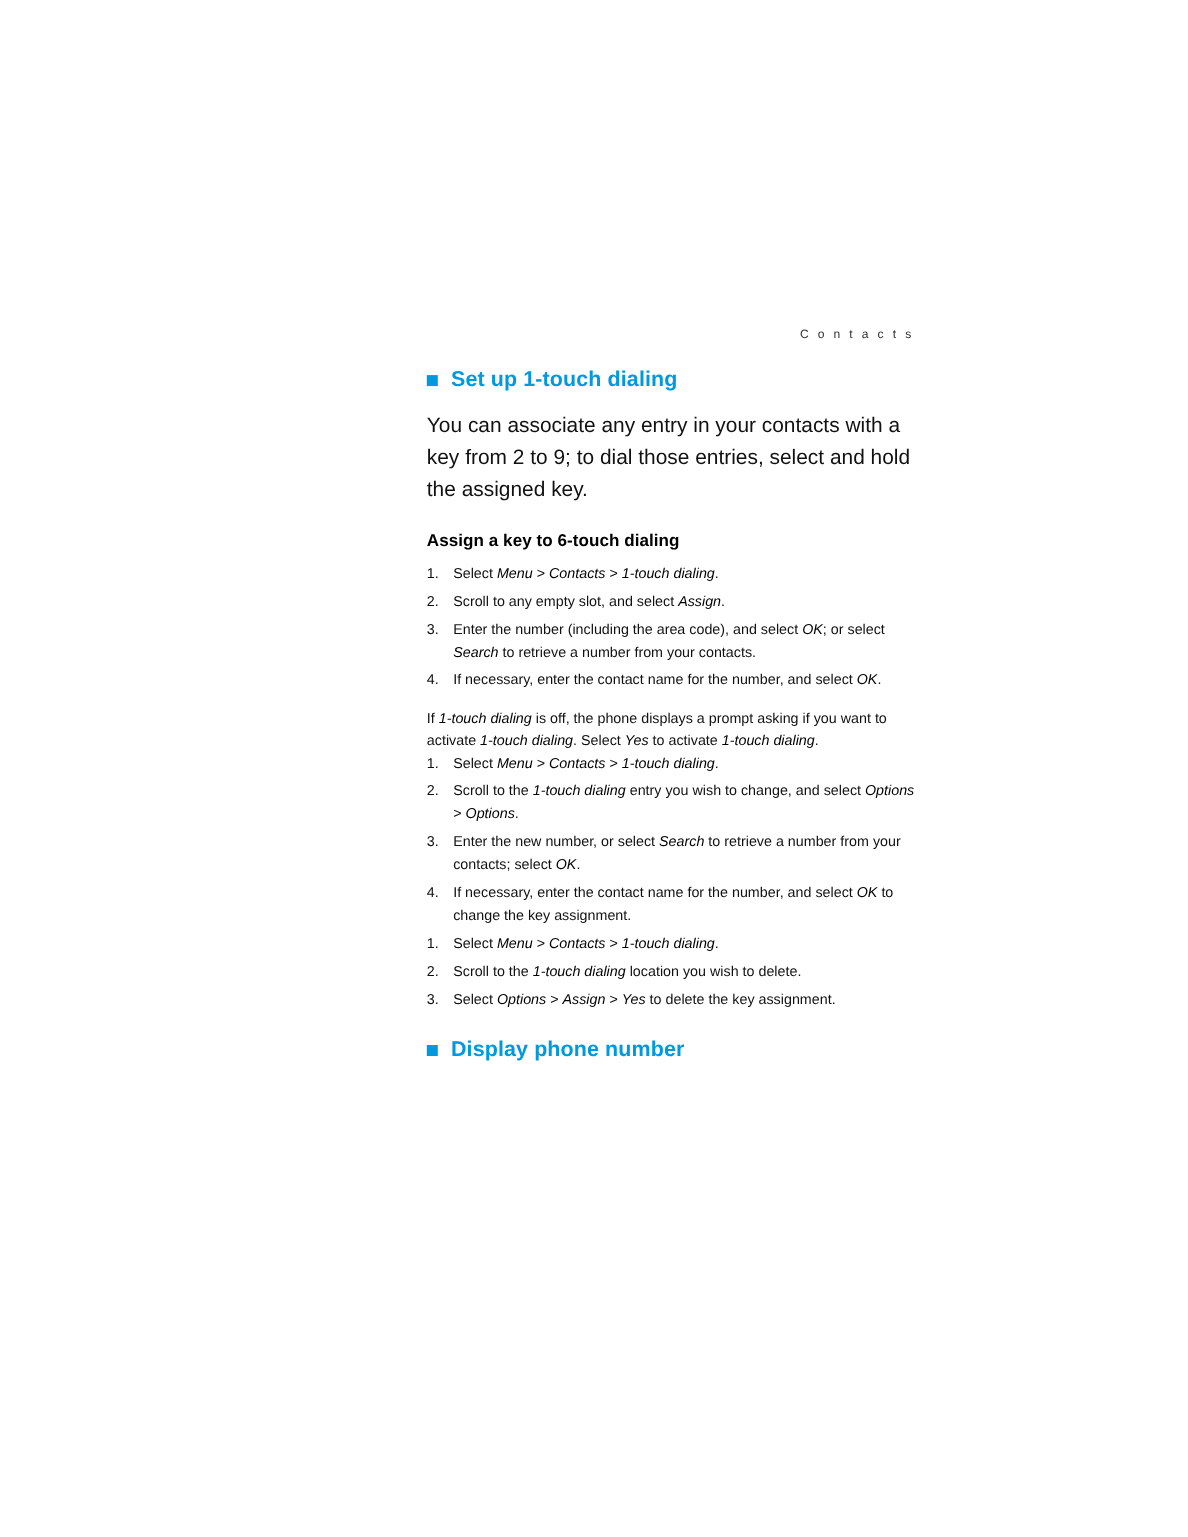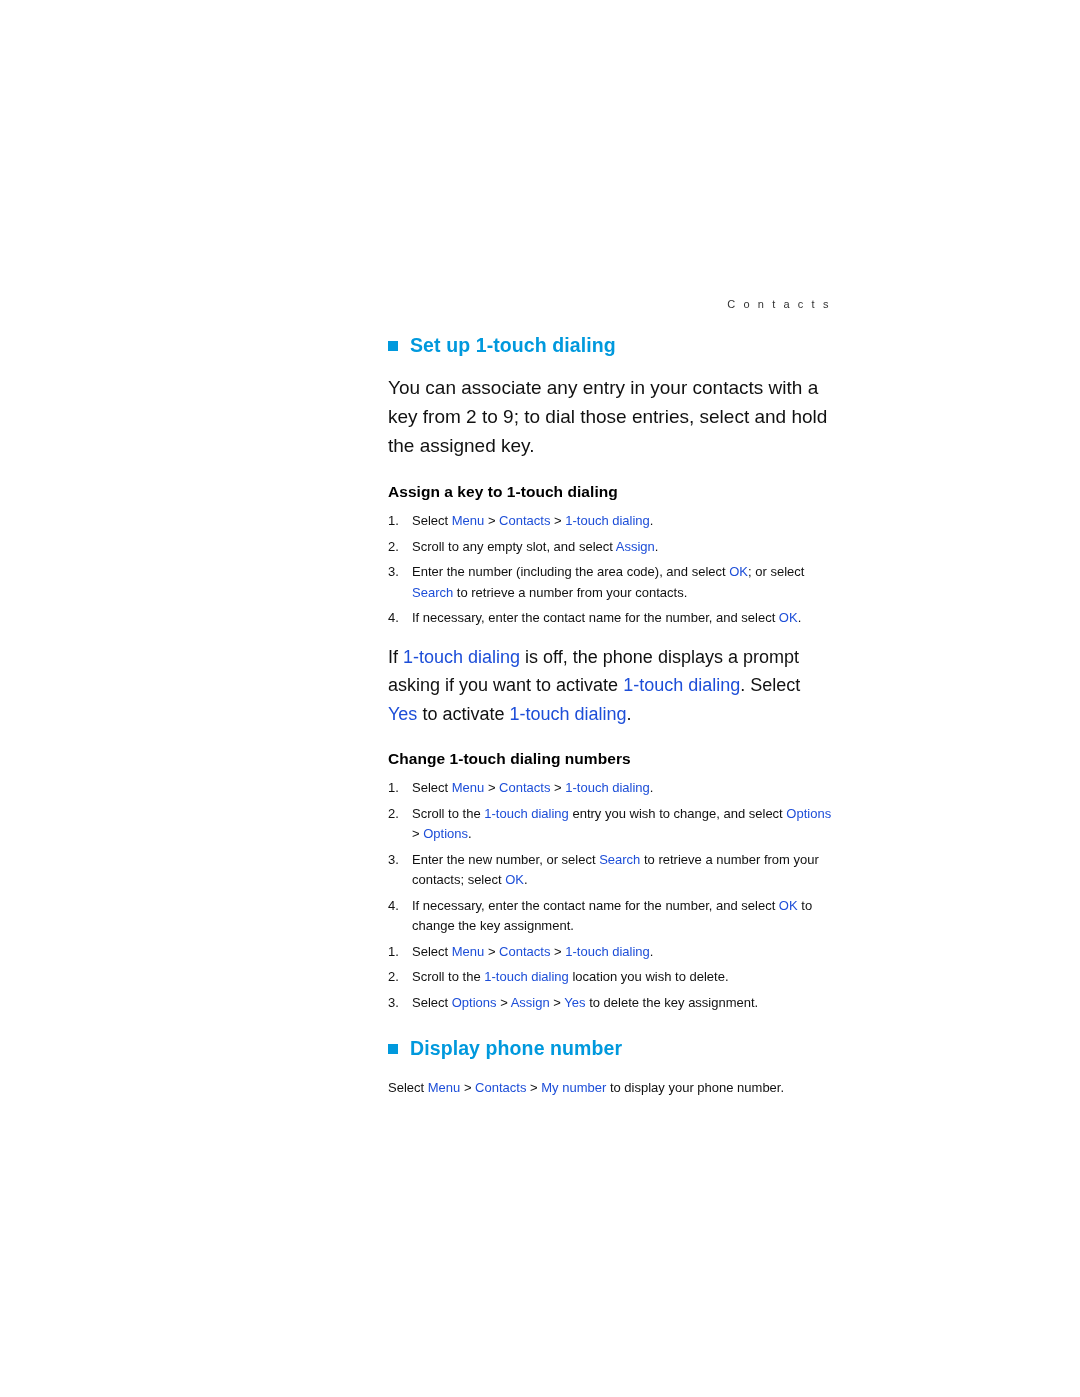--- a/index.html
+++ b/index.html
@@ -84,24 +84,25 @@
     color: #111111;
   }
   ol.steps li .num {
     position: absolute;
     left: 0;
     top: 0;
     width: 18px;
     text-align: left;
   }
   .blue {
-    color: #1d4ed8;
+    color: #000000;
+    font-style: italic;
   }
   .note {
-    font-size: 18px;
+    font-size: 13px;
     line-height: 1.58;
     margin: 14px 0 0 0;
     color: #111111;
   }
   .tail {
     font-size: 13px;
     line-height: 1.58;
     margin: 8px 0 0 0;
     color: #111111;
   }
@@ -116,21 +117,21 @@
 
   <div class="content">
 
     <h1 class="section">
       <span class="bullet"></span>
       <span>Set up 1-touch dialing</span>
     </h1>
 
     <p class="body">You can associate any entry in your contacts with a key from 2 to 9; to dial those entries, select and hold the assigned key.</p>
 
-    <h2 class="sub">Assign a key to 1-touch dialing</h2>
+    <h2 class="sub">Assign a key to 6-touch dialing</h2>
 
     <ol class="steps">
       <li>
         <span class="num">1.</span>
         <span>Select <span class="blue">Menu</span> &gt; <span class="blue">Contacts</span> &gt; <span class="blue">1-touch dialing</span>.</span>
       </li>
       <li>
         <span class="num">2.</span>
         <span>Scroll to any empty slot, and select <span class="blue">Assign</span>.</span>
       </li>
@@ -139,21 +140,20 @@
         <span>Enter the number (including the area code), and select <span class="blue">OK</span>; or select <span class="blue">Search</span> to retrieve a number from your contacts.</span>
       </li>
       <li>
         <span class="num">4.</span>
         <span>If necessary, enter the contact name for the number, and select <span class="blue">OK</span>.</span>
       </li>
     </ol>
 
     <p class="note">If <span class="blue">1-touch dialing</span> is off, the phone displays a prompt asking if you want to activate <span class="blue">1-touch dialing</span>. Select <span class="blue">Yes</span> to activate <span class="blue">1-touch dialing</span>.</p>
 
-    <h2 class="sub">Change 1-touch dialing numbers</h2>
 
     <ol class="steps">
       <li>
         <span class="num">1.</span>
         <span>Select <span class="blue">Menu</span> &gt; <span class="blue">Contacts</span> &gt; <span class="blue">1-touch dialing</span>.</span>
       </li>
       <li>
         <span class="num">2.</span>
         <span>Scroll to the <span class="blue">1-touch dialing</span> entry you wish to change, and select <span class="blue">Options</span> &gt; <span class="blue">Options</span>.</span>
       </li>
@@ -183,16 +183,15 @@
       </li>
     </ol>
 
     <div class="spacer-lg"></div>
 
     <h1 class="section">
       <span class="bullet"></span>
       <span>Display phone number</span>
     </h1>
 
-    <p class="tail">Select <span class="blue">Menu</span> &gt; <span class="blue">Contacts</span> &gt; <span class="blue">My number</span> to display your phone number.</p>
 
   </div>
 </div>
 
 </body></html>

